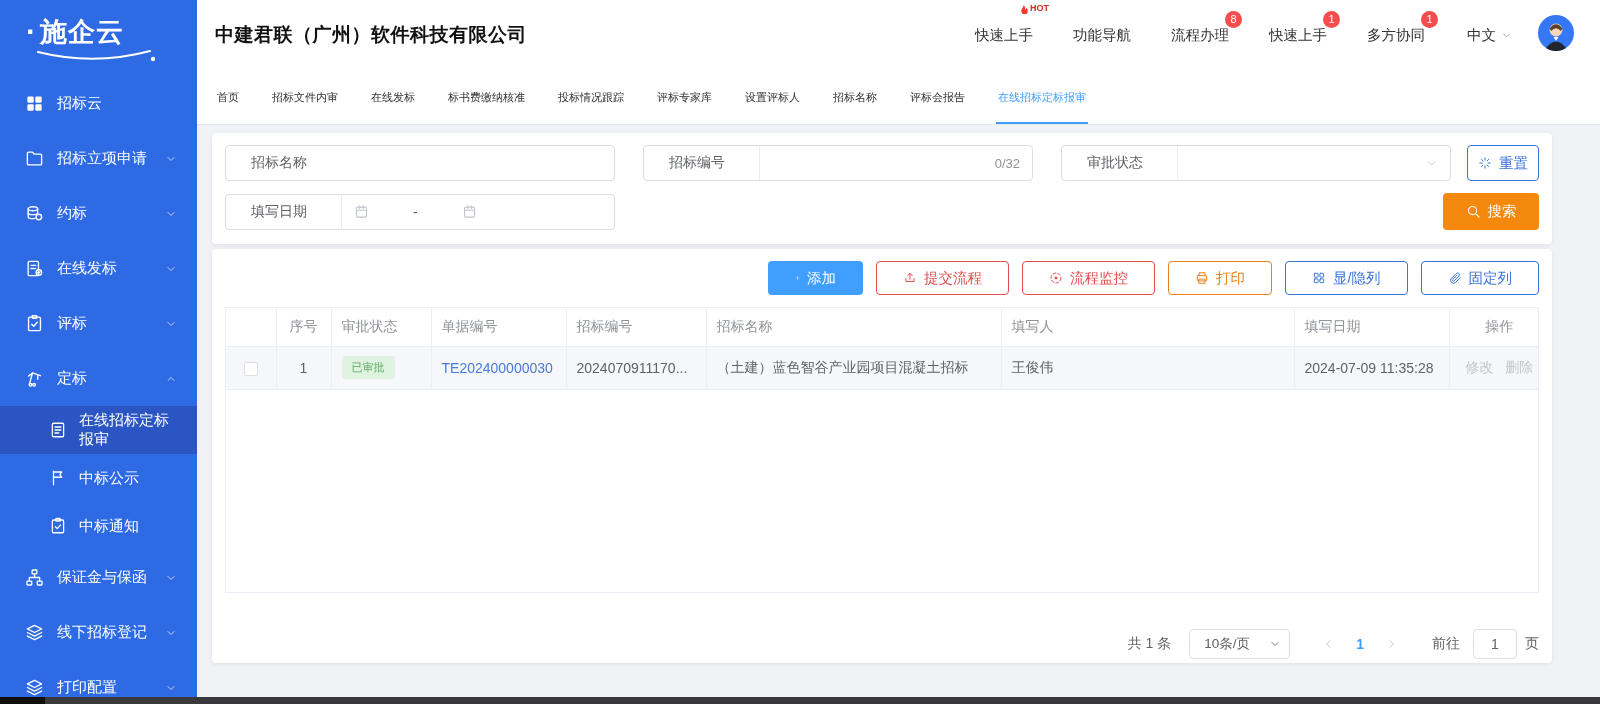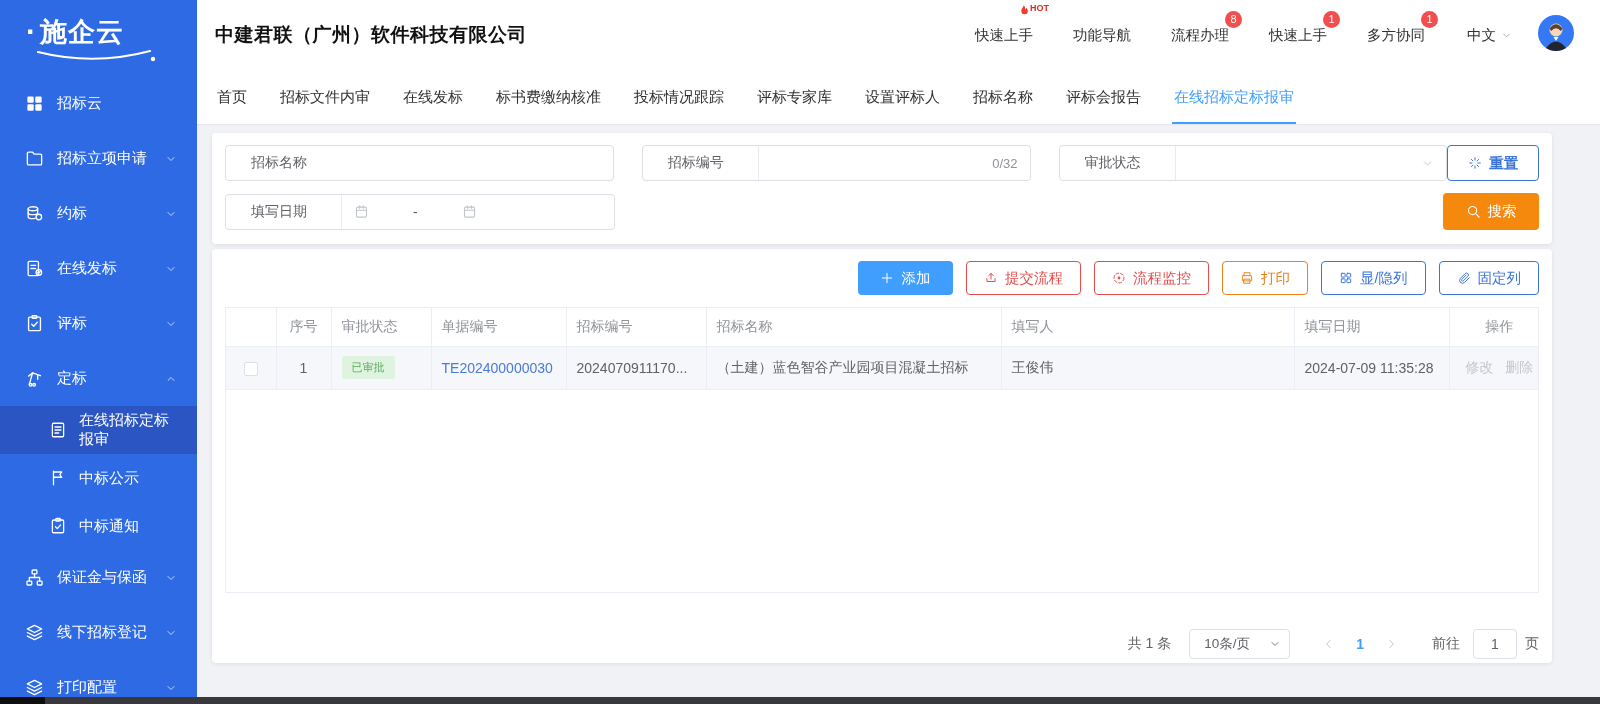--- a/index.html
+++ b/index.html
@@ -30,47 +30,47 @@
   .topnav-item { position:relative; font-size:14.5px; color:#303133; margin-left:40px; cursor:pointer; white-space:nowrap; }
   .badge { position:absolute; top:-15px; right:-13px; min-width:17px; height:17px; border-radius:9px; background:#f34d4d; color:#fff; font-size:11px; display:flex; align-items:center; justify-content:center; padding:0 4px; }
   .hot-badge { position:absolute; top:-22px; right:-16px; display:flex; flex-direction:row; align-items:center; line-height:1; }
   .hot-text { color:#e02b1d; font-size:9px; font-weight:bold; margin-top:-4px; }
   .lang { margin-left:42px; font-size:14.5px; display:flex; align-items:center; gap:5px; cursor:pointer; }
   .lang .chev { color:#909399; }
   .avatar-wrap { margin-left:26px; cursor:pointer; }
 
   
   .tabbar { height:55px; background:#fff; border-bottom:1px solid #e4e7ed; display:flex; align-items:flex-end; padding:0 0 0 18px; }
-  .tab { font-size:15px; color:#303133; padding:0 2px; margin-right:29px; height:54px; line-height:54px; cursor:pointer; white-space:nowrap; border-bottom:2px solid transparent; }
+  .tab { font-size:11px; color:#303133; padding:0 2px; margin-right:29px; height:54px; line-height:54px; cursor:pointer; white-space:nowrap; border-bottom:2px solid transparent; }
   .tab.active { color:#409eff; border-bottom-color:#409eff; }
 
   
   .content { flex:1; padding:8px 48px 0 15px; background:#f0f2f5; position:relative; }
   .card { background:#fff; border-radius:4px; box-shadow:0 1px 4px rgba(0,0,0,.08); }
   .filter-card { padding:12px 13px 14px; }
   .f-row { display:flex; align-items:center; }
   .f-row + .f-row { margin-top:12px; }
   .field { width:390px; height:36px; border:1px solid #dcdfe6; border-radius:4px; display:flex; align-items:center; background:#fff; }
   .field + .field { margin-left:28px; }
   .field-label { width:115px; padding-left:25px; font-size:14px; color:#606266; flex-shrink:0; }
   .field-body { flex:1; height:100%; border-left:1px solid #e8ebf0; display:flex; align-items:center; padding:0 12px; }
   .field-input { flex:1; border:none; outline:none; font-size:14px; min-width:0; background:transparent; }
   .counter { font-size:13px; color:#909399; }
   .sel-chev { color:#c0c4cc; }
   .date-body { gap:0; }
   .cal { color:#c0c4cc; margin-left:12px; }
   .dash { color:#606266; margin:0 0 0 44px; font-size:14px; }
   .dash + .cal { margin-left:44px; }
   .btn { display:inline-flex; align-items:center; justify-content:center; gap:7px; border-radius:4px; font-size:14.5px; cursor:pointer; border:1px solid transparent; background:#fff; white-space:nowrap; }
-  .btn-reset { width:92px; height:36px; color:#3a74d8; border-color:#3a74d8; margin-left:auto;font-weight:bold; }
+  .btn-reset { width:72px; height:36px; color:#3a74d8; border-color:#3a74d8; margin-left:auto; }
   .btn-search { width:96px; height:37px; background:#f5890d; color:#fff; margin-left:auto; }
 
   .table-card { margin-top:5px; height:414px; padding:10px 13px 0; display:flex; flex-direction:column; }
   .toolbar { display:flex; justify-content:flex-end; gap:13px; padding:2px 0 12px; }
-  .tbtn { height:34px; padding:0 17px; }
+  .tbtn { height:34px; padding:0 26px; }
   .tbtn-primary { background:#409eff; color:#fff; }
   .tbtn-danger { color:#e34d4d; border-color:#e34d4d; }
   .tbtn-warn { color:#e8821c; border-color:#e8821c; }
   .tbtn-blue { color:#3a74d8; border-color:#3a74d8; }
 
   .table-wrap { border:1px solid #ebeef5; height:286px; overflow:hidden; }
   table { width:100%; border-collapse:collapse; table-layout:fixed; }
   th { height:38px; font-size:14px; font-weight:normal; color:#909399; text-align:left; padding:0 10px; border-right:1px solid #ebeef5; border-bottom:1px solid #ebeef5; background:#fff; white-space:nowrap; overflow:hidden; }
   td { height:43px; font-size:14px; color:#606266; padding:0 10px; border-right:1px solid #ebeef5; border-bottom:1px solid #ebeef5; background:#f5f7fa; white-space:nowrap; overflow:hidden; text-overflow:ellipsis; }
   th:last-child, td:last-child { border-right:none; }

